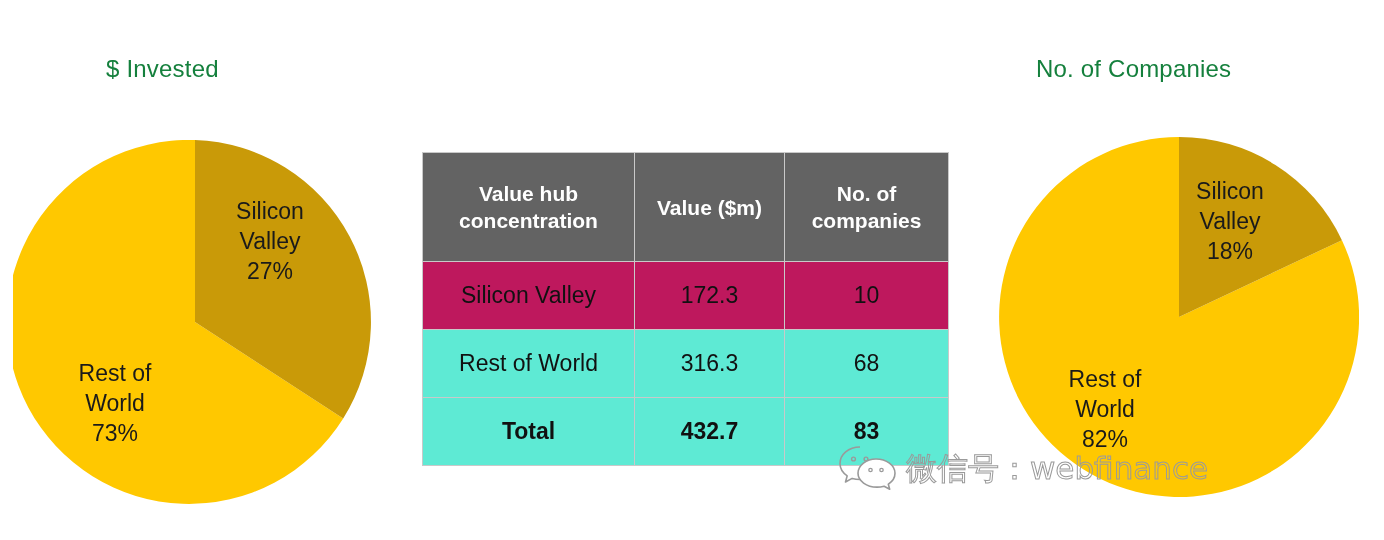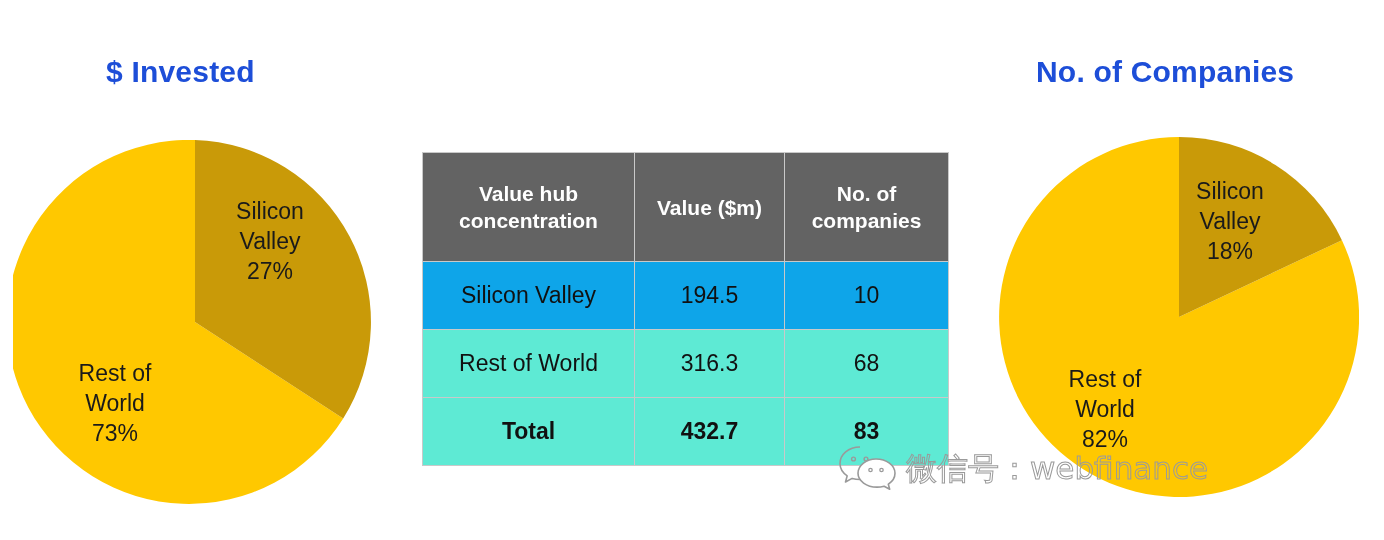--- a/index.html
+++ b/index.html
@@ -6,23 +6,23 @@
   body{
     width:1384px;height:540px;
     background:#ffffff;
     font-family:"Liberation Sans","DejaVu Sans",sans-serif;
     overflow:hidden;position:relative;
   }
   #stage{position:absolute;inset:0;}
 
   .chart-title{
     position:absolute;
-    font-size:30px;
-    color:#1d4ed8;
-    font-weight:700;
+    font-size:24px;
+    color:#15803d;
+    font-weight:400;
     white-space:nowrap;
     letter-spacing:.2px;
   }
   #title-left{left:106px;top:55px;}
   #title-right{left:1036px;top:55px;}
 
   .pie-wrap{position:absolute;}
   #pie-left{left:13px;top:140px;width:364px;height:364px;}
   #pie-right{left:999px;top:137px;width:360px;height:360px;}
   .pie-wrap svg{display:block;width:100%;height:100%;}
@@ -59,21 +59,21 @@
   thead th{
     background:#636363;color:#ffffff;
     font-size:21px;font-weight:bold;
     height:108px;line-height:27px;
     border-color:#bdbdbd;
   }
   tbody td{
     font-size:23px;color:#111111;
     height:67px;
   }
-  tr.row-sv td{background:#0ea5e9;}
+  tr.row-sv td{background:#be185d;}
   tr.row-row td{background:#5eead4;}
   tr.row-total td{background:#5eead4;font-weight:bold;}
 
   
   #watermark{
     position:absolute;left:838px;top:443px;
     display:flex;align-items:center;gap:8px;
     pointer-events:none;
   }
   #wm-text{
@@ -138,21 +138,21 @@
     <thead>
       <tr>
         <th>Value hub concentration</th>
         <th>Value ($m)</th>
         <th>No. of companies</th>
       </tr>
     </thead>
     <tbody>
       <tr class="row-sv">
         <td>Silicon Valley</td>
-        <td>194.5</td>
+        <td>172.3</td>
         <td>10</td>
       </tr>
       <tr class="row-row">
         <td>Rest of World</td>
         <td>316.3</td>
         <td>68</td>
       </tr>
       <tr class="row-total">
         <td>Total</td>
         <td>432.7</td>

